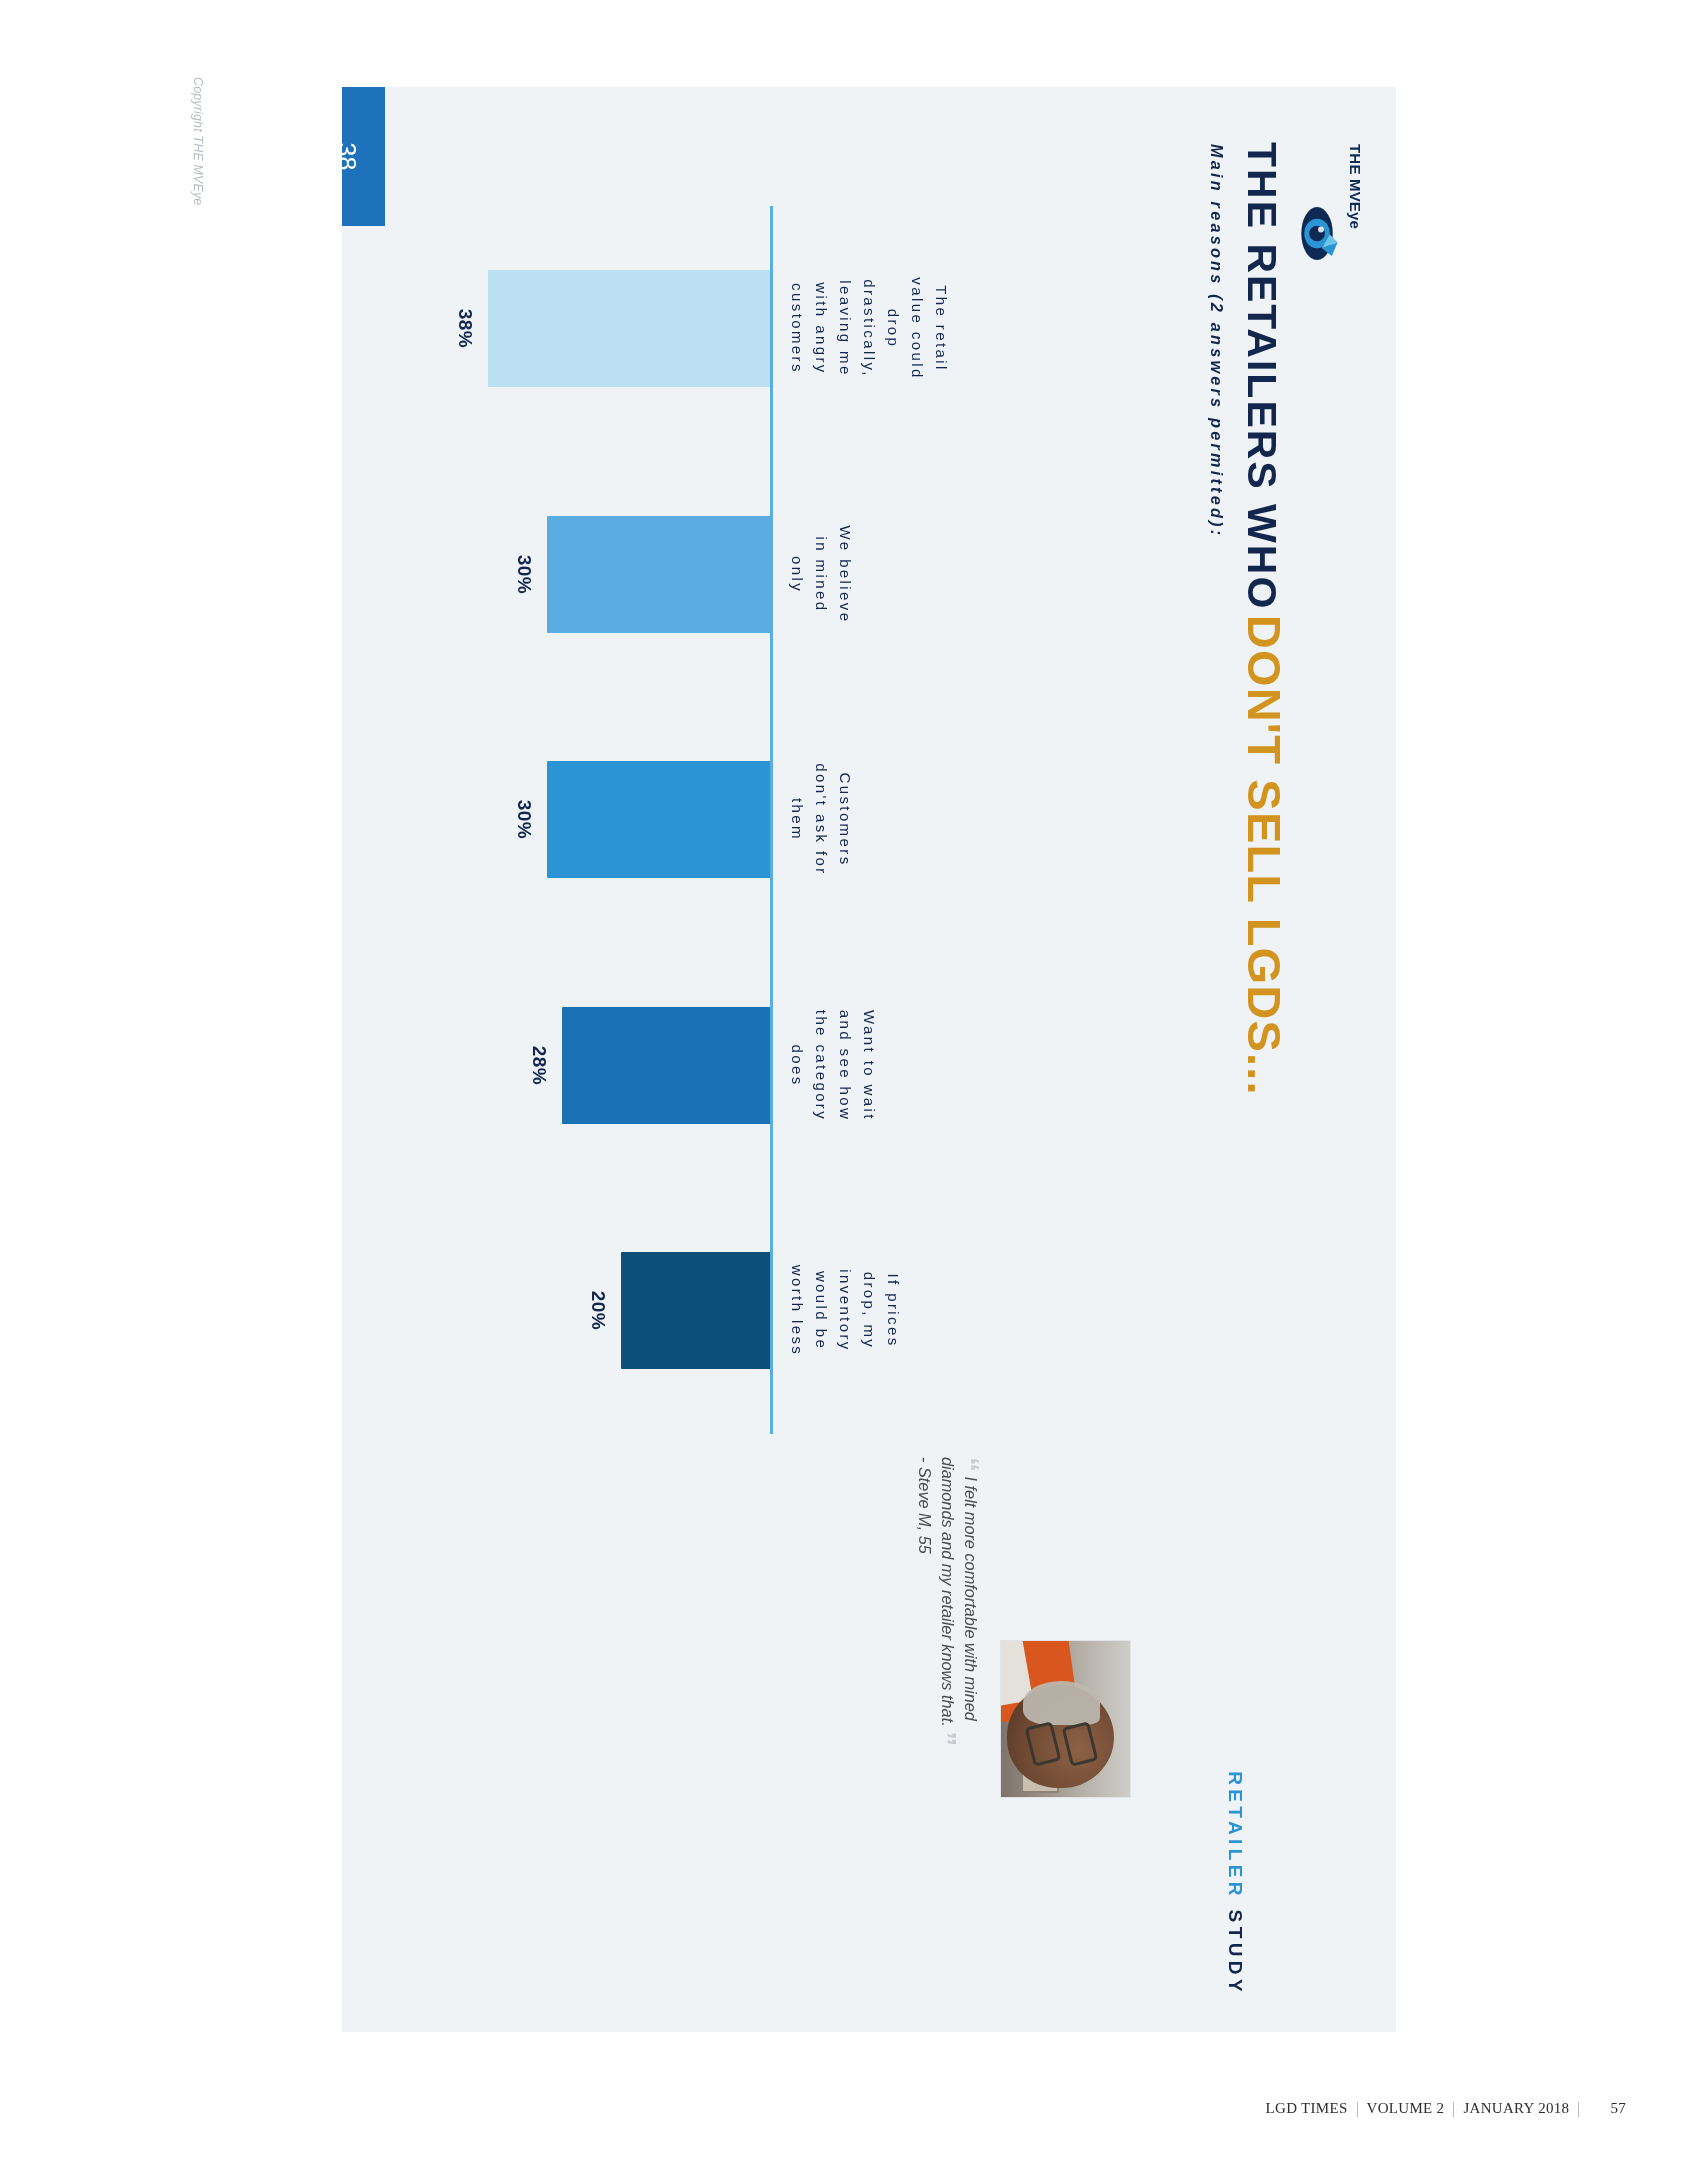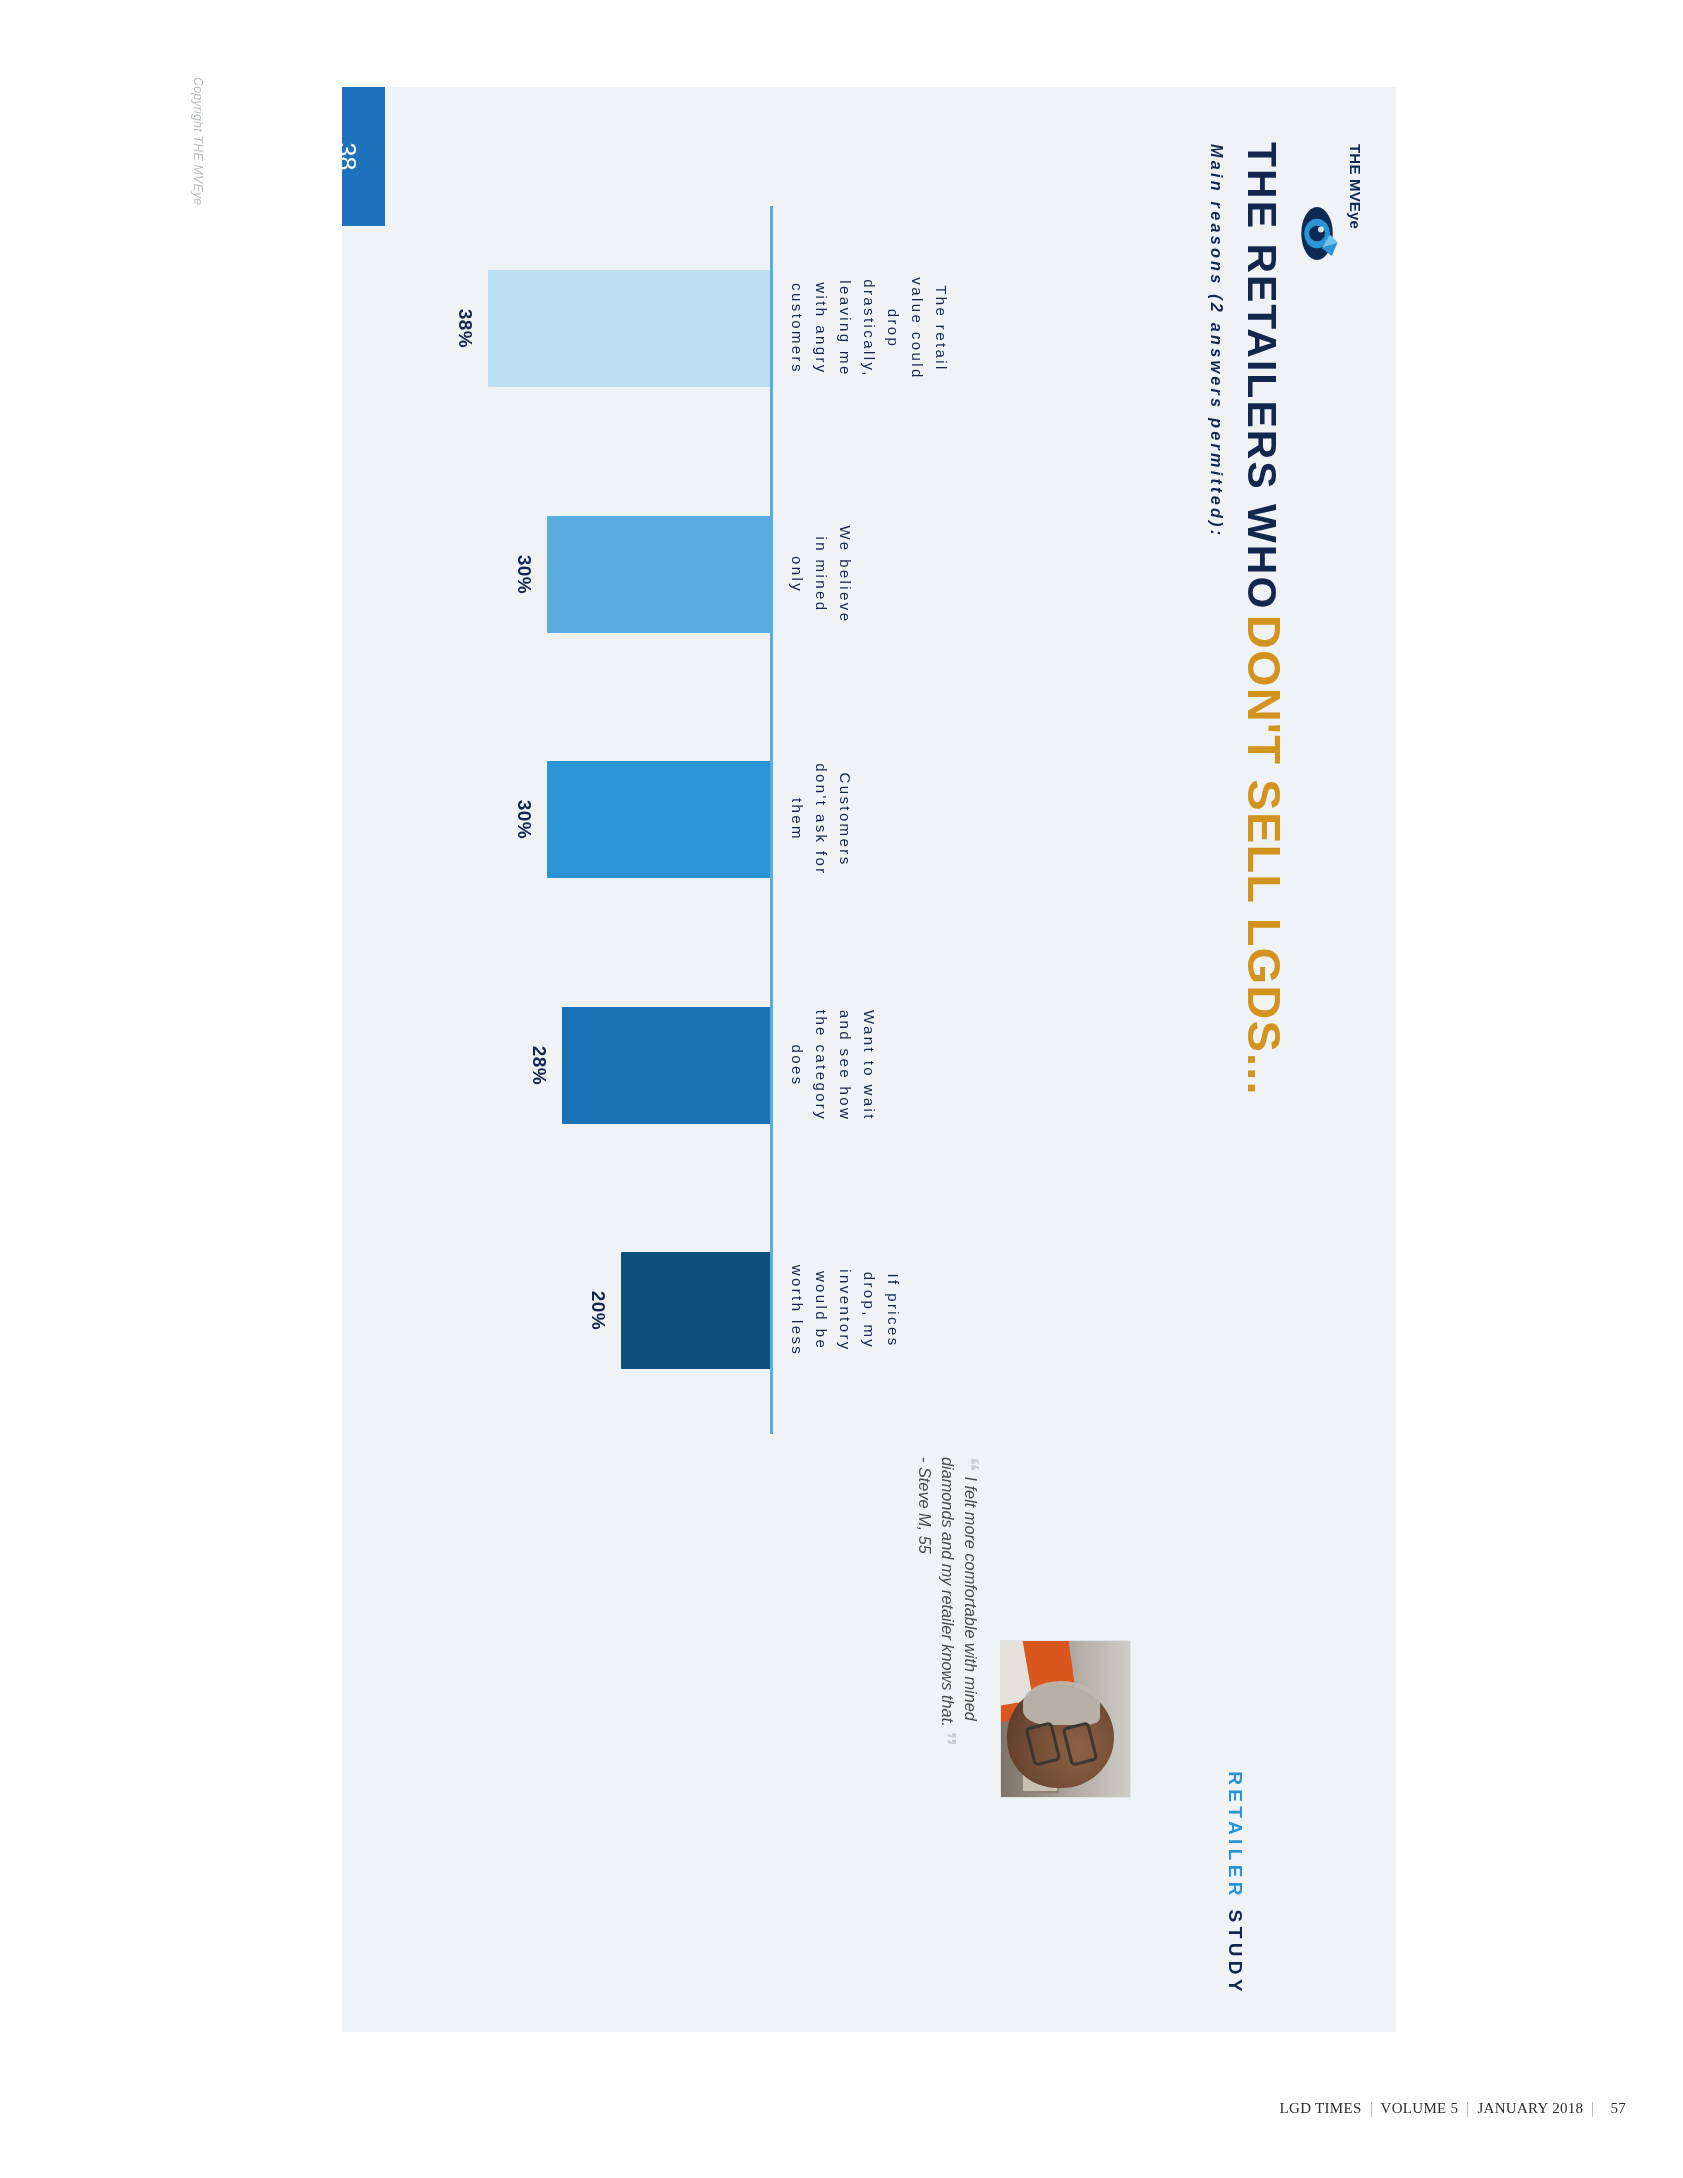--- a/index.html
+++ b/index.html
@@ -88,21 +88,21 @@
      transform:rotate(90deg); font-size:12.4px; font-style:italic; color:#b7bcc2;
      letter-spacing:0.2px; white-space:nowrap;}
 
   
   #footer{position:absolute; right:57px; bottom:61px; display:flex;
           align-items:flex-end; gap:0px;
           font-family:"Liberation Serif", serif; font-size:15px; color:#2d2d2d;
           letter-spacing:0.3px;}
   #footer .fdiv{display:inline-block;width:1px;height:15px;background:#b9bdc2;
           margin:0 9px;}
-  #footer .pg{margin-left:8px;}
+  #footer .pg{margin-left:22px;}
 </style>
 </head>
 <body>
 
 <div id="page-canvas">
 
   <div id="copyright">Copyright THE MVEye</div>
 
   <div id="slide">
 
@@ -181,20 +181,20 @@
       <br>
       <span class="qauthor">- Steve M, 55</span>
     </div>
 
     <div class="pagetab">38</div>
   </div>
 
   <div id="footer">
     <span>LGD TIMES</span>
     <span class="fdiv"></span>
-    <span>VOLUME 5</span>
+    <span>VOLUME 2</span>
     <span class="fdiv"></span>
     <span>JANUARY 2018</span>
     <span class="fdiv"></span>
     <span class="pg">57</span>
   </div>
 </div>
 
 
 </body></html>

